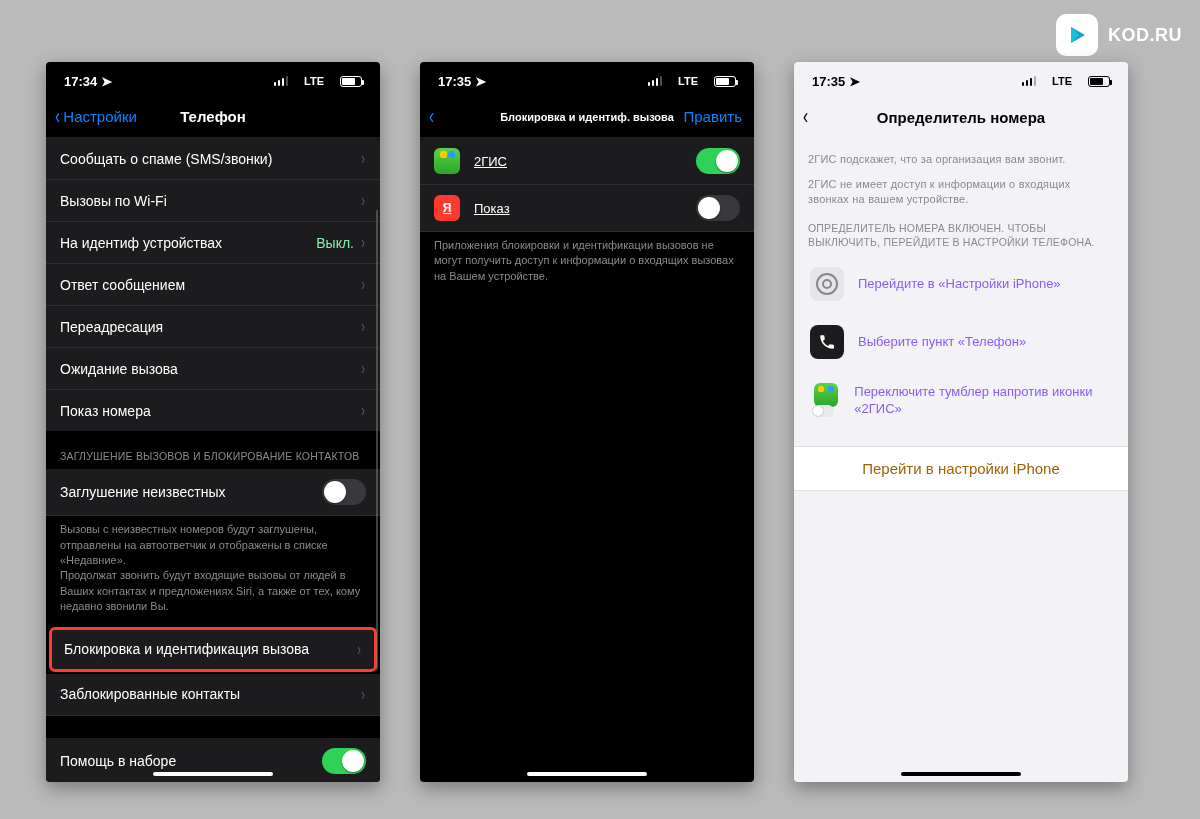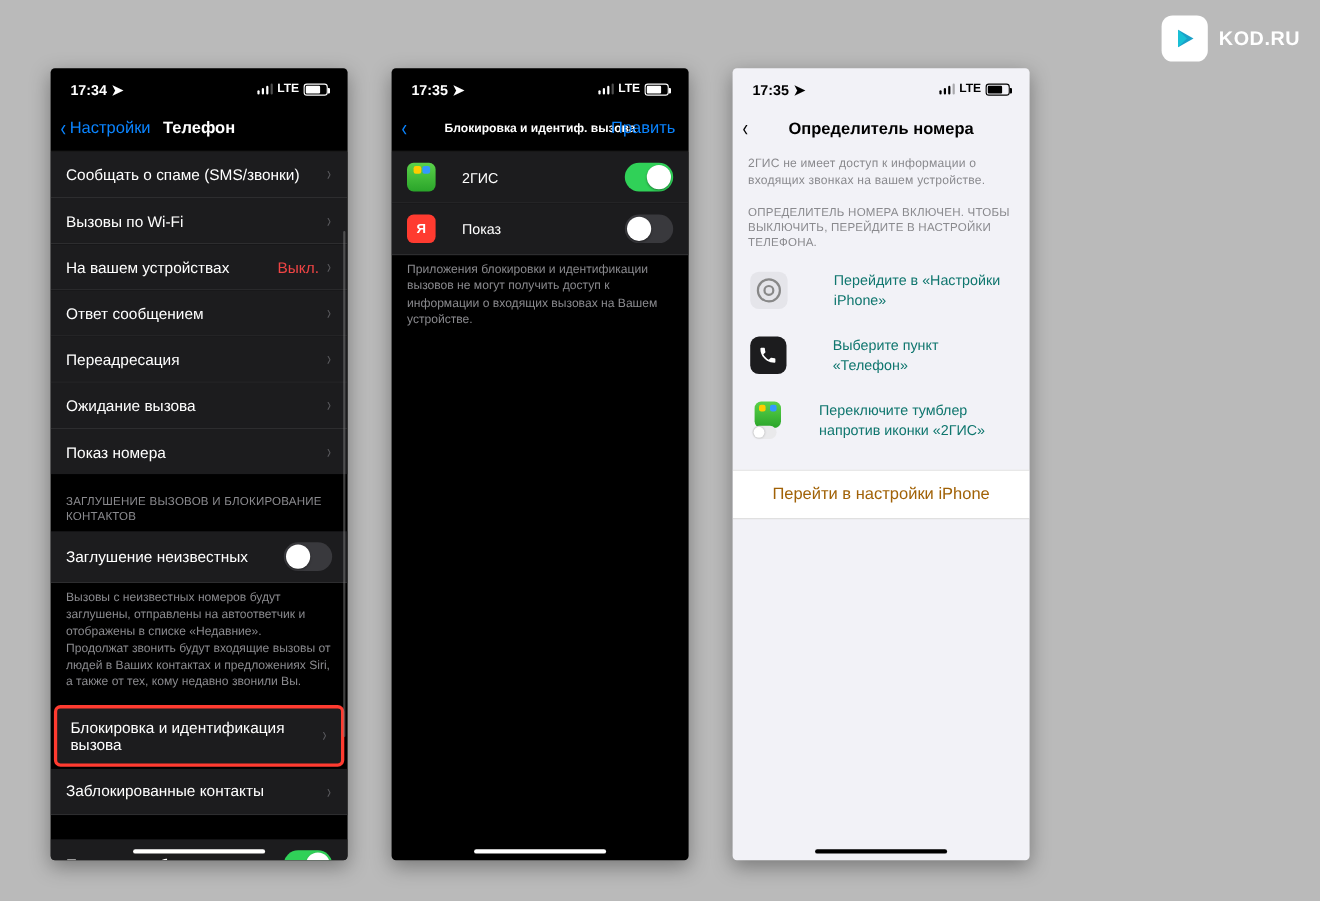--- a/index.html
+++ b/index.html
@@ -14,37 +14,37 @@
     position: absolute; top: 14px; right: 18px;
     display: flex; align-items: center; gap: 10px;
     color: #fff; font-weight: 600; font-size: 18px; letter-spacing: .5px;
   }
   .watermark .logo {
     width: 42px; height: 42px; border-radius: 10px; background: #fff;
     display: flex; align-items: center; justify-content: center;
   }
   .phones { display: flex; gap: 40px; padding: 62px 46px; }
   .phone {
-    width: 270px; height: 720px;
+    width: 334px; height: 720px;
     border-radius: 4px;
     box-shadow: 0 6px 18px rgba(0,0,0,.35);
     overflow: hidden;
     display: flex; flex-direction: column;
     position: relative;
     font-size: 13px;
   }
   .dark { background: #000; color: #fff; }
   .light { background: #f2f2f7; color: #000; }
 
   .statusbar {
     height: 34px; display: flex; align-items: center; justify-content: space-between;
     padding: 4px 18px 0; font-weight: 600; font-size: 13px;
   }
   .sb-left { display: flex; align-items: center; gap: 4px; }
-  .sb-right { display: flex; align-items: center; gap: 4px; font-size: 11px; }
+  .sb-right { display: flex; align-items: center; gap: 16px; font-size: 11px; }
   .battery {
     width: 22px; height: 11px; border: 1.3px solid currentColor; border-radius: 3px;
     position: relative; display: inline-block;
   }
   .battery::after { content:""; position:absolute; right:-3px; top:3px; width:2px; height:5px; background: currentColor; border-radius:0 1px 1px 0;}
   .battery .fill { position:absolute; left:1px; top:1px; bottom:1px; width: 65%; background: currentColor; border-radius:1px;}
   .signal { display:inline-flex; align-items:flex-end; gap:1.5px; height:10px;}
   .signal i{ width:2.5px; background:currentColor; border-radius:1px;}
   .signal i:nth-child(1){height:4px;} .signal i:nth-child(2){height:6px;} .signal i:nth-child(3){height:8px;} .signal i:nth-child(4){height:10px; opacity:.3;}
   .loc-arrow { display:inline-block; transform: rotate(0deg); }
@@ -76,46 +76,46 @@
 
   .row {
     display:flex; align-items:center; justify-content:space-between;
     padding: 10px 14px; min-height:38px;
     border-bottom: .5px solid rgba(127,127,127,.18);
     background: rgba(28,28,30,1);
   }
   .dark .row { background: #1c1c1e; }
   .row:last-child { border-bottom: none; }
   .row .lbl { font-size: 14px; }
-  .row .val { color:#ef4444; font-size:14px; margin-left:auto; padding-right:6px;}
+  .row .val { color:#86efac; font-size:14px; margin-left:auto; padding-right:6px;}
   .row .disc { color:#5a5a5e; font-size:18px; transform:scaleX(.6);}
   .group { margin: 0; }
   .group .row:first-child { }
   .gap { height: 22px; }
 
   .highlight-row { border: 3px solid #ff3b30; border-radius: 6px; margin: 2px 3px; padding:9px 12px; }
 
   .toggle {
     width: 44px; height: 26px; border-radius: 13px; position: relative;
     background: #39393d; transition: .15s;
   }
   .toggle .knob { position:absolute; top:2px; left:2px; width:22px; height:22px; background:#fff; border-radius:50%; box-shadow:0 1px 2px rgba(0,0,0,.4);}
   .toggle.on { background:#30d158; }
   .toggle.on .knob { left:20px; }
 
-  .app-row { display:flex; align-items:center; gap:24px; padding:10px 14px; background:#1c1c1e; border-bottom:.5px solid rgba(127,127,127,.18);}
+  .app-row { display:flex; align-items:center; gap:14px; padding:10px 14px; background:#1c1c1e; border-bottom:.5px solid rgba(127,127,127,.18);text-decoration:underline;}
   .app-icon { width:26px; height:26px; border-radius:6px; display:flex; align-items:center; justify-content:center; font-size:12px; font-weight:700;}
   .app-icon.dgis { background: linear-gradient(#5bd24a,#2aa52a); position:relative;}
   .app-icon.dgis::before{content:""; position:absolute; top:3px; left:6px; width:7px; height:7px; background:#ffcc00; border-radius:2px;}
   .app-icon.dgis::after{content:""; position:absolute; top:3px; right:5px; width:7px; height:7px; background:#3399ff; border-radius:2px;}
   .app-icon.yandex { background:#ff3b30; color:#fff; }
 
   .step-row { display:flex; gap:14px; padding:12px 16px; align-items:center; }
   .step-icon { width:34px; height:34px; border-radius:8px; background:#e5e5ea; display:flex; align-items:center; justify-content:center; flex-shrink:0; font-size:16px;}
-  .step-text { font-size:13px; line-height:1.35; color:#0f766e;margin-left:28px;}
+  .step-text { font-size:13px; line-height:1.35; color:#8b5cf6;}
   .light .section-header{ padding-top:14px; }
 
   .link-row {
     background:#fff; text-align:center; padding:13px; color:#a16207; font-size:15px;
     border-top:.5px solid rgba(0,0,0,.12); border-bottom:.5px solid rgba(0,0,0,.12);
     margin-top: 16px;
   }
 
   .home-indicator { position:absolute; bottom:6px; left:50%; transform:translateX(-50%); width:120px; height:4px; border-radius:3px;}
   .dark .home-indicator{ background:#fff;}
@@ -180,21 +180,21 @@
       <div class="group">
         <div class="row">
             <span class="lbl">Сообщать о спаме (SMS/звонки)</span>
             <span class="disc">›</span>
           </div>
         <div class="row">
             <span class="lbl">Вызовы по Wi-Fi</span>
             <span class="disc">›</span>
           </div>
         <div class="row">
-            <span class="lbl">На вашем устройствах</span>
+            <span class="lbl">На идентиф устройствах</span>
             <span class="val">Выкл.</span>
             <span class="disc">›</span>
           </div>
         <div class="row">
             <span class="lbl">Ответ сообщением</span>
             <span class="disc">›</span>
           </div>
         <div class="row">
             <span class="lbl">Переадресация</span>
             <span class="disc">›</span>
@@ -310,20 +310,21 @@
           </span>
       </div>
     </div>
     <div class="navbar" style="border-bottom:none;">
       <div class="back" style="color:#000;">
         <span class="chev">‹</span>
       </div>
       <span style="font-size:15px;">Определитель номера</span>
     </div>
     <div class="scroll">
+      <div class="section-header" style="text-transform:none; font-size:11px;">2ГИС подскажет, что за организация вам звонит.</div>
       <div class="section-header" style="text-transform:none; font-size:11px; padding-top:4px;">2ГИС не имеет доступ к информации о входящих звонках на вашем устройстве.</div>
       <div class="section-header" style="font-size:10.5px; padding-top:8px;">ОПРЕДЕЛИТЕЛЬ НОМЕРА ВКЛЮЧЕН. ЧТОБЫ ВЫКЛЮЧИТЬ, ПЕРЕЙДИТЕ В НАСТРОЙКИ ТЕЛЕФОНА.</div>
 
       <div class="step-row">
         <span class="step-icon">
             <span class="icon-settings"></span>
           </span>
         <span class="step-text">Перейдите в «Настройки iPhone»</span>
       </div>
       <div class="step-row">

